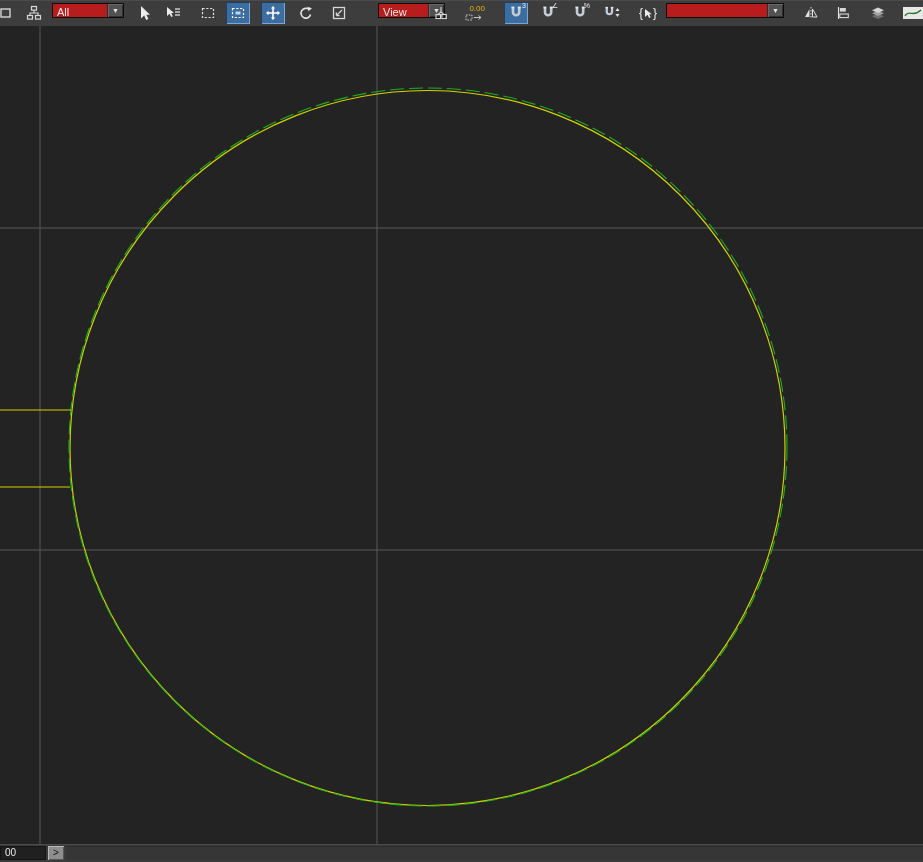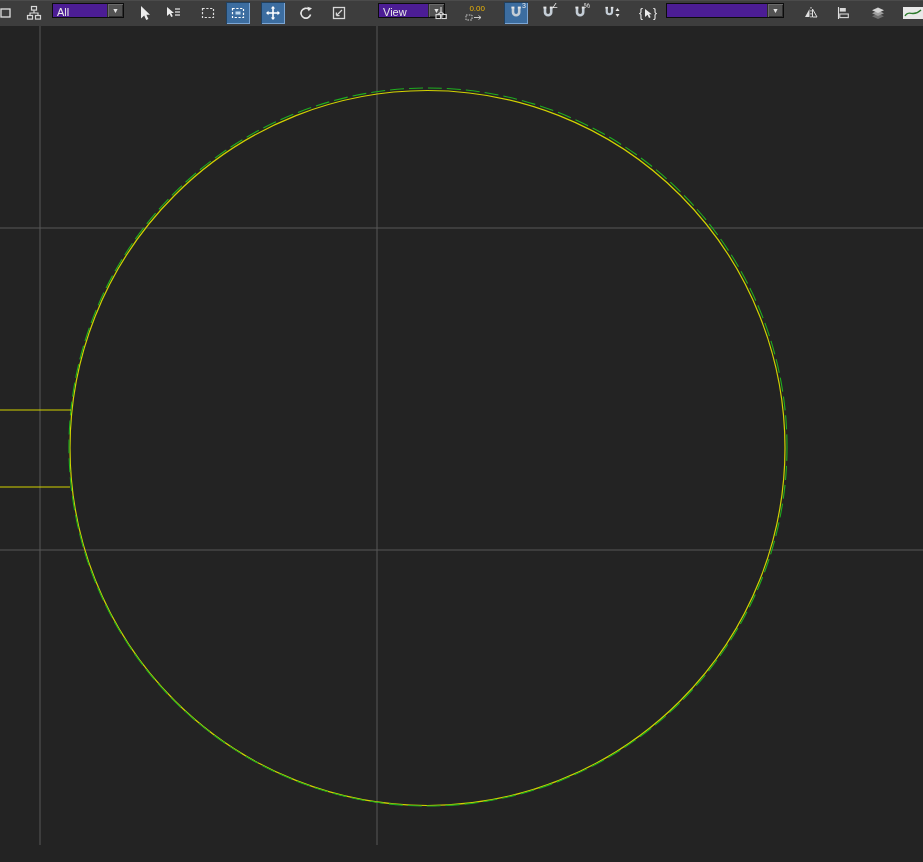--- a/index.html
+++ b/index.html
@@ -6,21 +6,21 @@
   #app{position:relative;width:923px;height:862px;overflow:hidden;background:#232323;
        font-family:"Liberation Sans",sans-serif;}
 
   
   .toolbar{position:absolute;top:0;left:0;width:923px;height:26px;background:#3d3d3d;
            border-bottom:1px solid #272727;box-shadow:inset 0 1px 0 #4b4b4b;}
   .tb{position:absolute;top:2px;width:24px;height:22px;display:flex;align-items:center;
       justify-content:center;box-sizing:border-box;overflow:hidden;}
   .tb.active{background:#3c6da0;box-shadow:inset 1px 1px 0 #21405e, inset -1px -1px 0 #7ca6d4;}
   .tb .sup{position:absolute;top:0;right:2px;font-size:7px;color:#ececec;line-height:8px;}
-  .dd{position:absolute;top:3px;height:15px;background:#4c1d95;border:1px solid #0c0c0c;
+  .dd{position:absolute;top:3px;height:15px;background:#b91c1c;border:1px solid #0c0c0c;
       box-sizing:border-box;display:flex;align-items:stretch;}
   .dd .val{flex:1;color:#e8e8e8;font-size:11px;line-height:17px;padding:0 4px;overflow:hidden;white-space:nowrap;}
   .dd .btn{width:15px;background:#525252;border-left:1px solid #2c2c2c;display:flex;
            align-items:center;justify-content:center;color:#e6e6e6;font-size:7px;
            box-shadow:inset 1px 1px 0 #6a6a6a, inset -1px -1px 0 #303030;}
   .snapval{position:absolute;top:2px;left:449px;width:36px;height:22px;display:flex;
            flex-direction:column;align-items:flex-end;justify-content:center;color:#eab308;}
   .snapval .num{font-size:8px;line-height:9px;}
   .braces{font-size:12px;color:#ececec;line-height:12px;}
 
@@ -241,14 +241,19 @@
     <line x1="0" x2="923" stroke-width="1" y1="202" y2="202" stroke="#585858"></line>
     <line x1="0" x2="923" stroke-width="1" y1="524" y2="524" stroke="#585858"></line>
 
     <circle fill="none" stroke-width="1.2" cx="427.5" cy="422" r="357.5" stroke="#d2d200"></circle>
     <circle fill="none" stroke-width="1.1" stroke-dasharray="14 5" cx="428" cy="421" r="359" stroke="#1fae1f"></circle>
 
     <line x1="0" stroke-width="1.2" y1="384" y2="384" x2="71" stroke="#d2d200"></line>
     <line x1="0" stroke-width="1.2" y1="461" y2="461" x2="70" stroke="#d2d200"></line>
   </svg>
 
+  <div class="statusbar">
+    <div class="field">00</div>
+    <div class="prompt">&gt;</div>
+    <div class="rest"></div>
+  </div>
 
 </div>
 
 </body></html>

